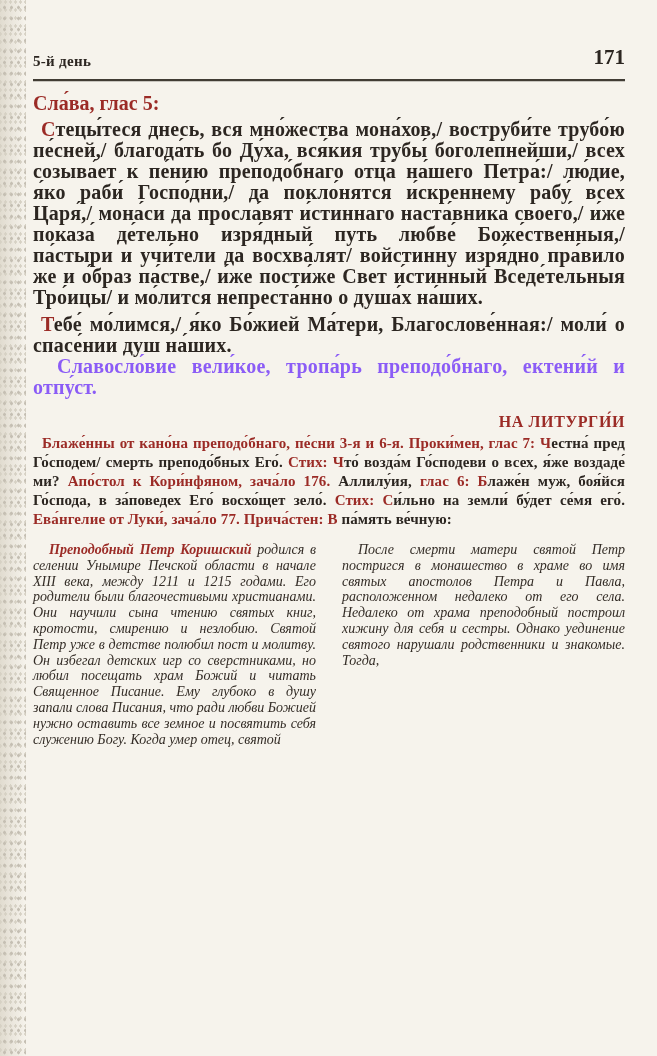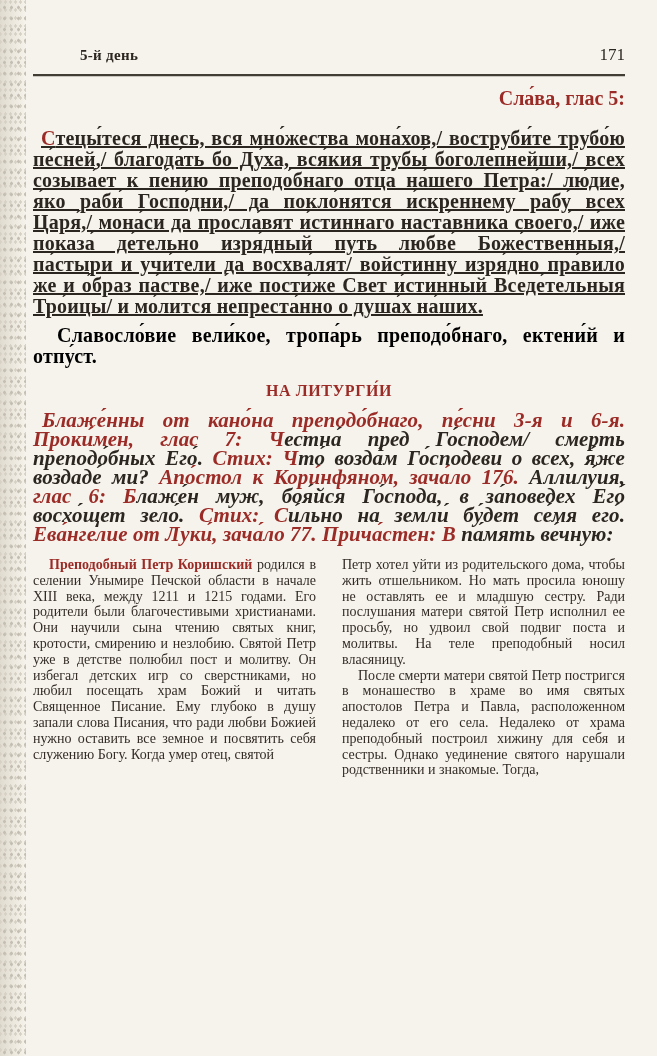--- a/index.html
+++ b/index.html
@@ -19,37 +19,37 @@
       radial-gradient(#cfc9bb 1px, transparent 1.3px),
       linear-gradient(to right,#dcd6c9 0%,#ebe7dd 55%,#f6f3ec 100%);
     background-size:7px 11px,5px 8px,100% 100%;
     background-position:1px 2px,3px 6px,0 0;
     opacity:.8;
   }
   .content{
     position:absolute;left:33px;right:32px;top:0;
   }
   
-  .hdr{display:flex;justify-content:space-between;align-items:center;padding-top:45px;margin-left:47px;}
+  .hdr{display:flex;justify-content:space-between;align-items:flex-end;padding-top:45px;}
   .hdr-day{font-weight:bold;font-size:15px;letter-spacing:.3px;}
-  .hdr-page{font-weight:normal;font-size:17px;}
+  .hdr-page{font-weight:bold;font-size:21px;}
   .hdr-rule{border-bottom:2px solid #413c34;margin-top:9px;box-shadow:0 1px 0 rgba(65,60,52,.25);}
   
   .blk{font-weight:bold;font-size:20px;line-height:21px;text-align:justify;letter-spacing:.2px;}
   .cont-para{margin-top:13px;}
   .red{color:#9b2b26;}
-  .h-red{margin-top:11px;text-align:right;font-weight:bold;font-size:20px;line-height:22px;color:#9b2b26;}
+  .h-red{margin-top:11px;text-align:left;font-weight:bold;font-size:20px;line-height:22px;color:#9b2b26;}
   .h-red2{margin-top:15px;}
-  .ind8{text-indent:8px;margin-top:19px;text-decoration:underline;}
+  .ind8{text-indent:8px;margin-top:5px;}
   .ind8b{text-indent:8px;margin-top:6px;}
-  .rubric{color:#000000;text-indent:24px;margin-top:8px;}
-  .h-lit{margin-top:15px;text-align:center;font-weight:bold;font-size:16px;letter-spacing:.6px;color:#9b2b26;line-height:18px;}
-  .lit-para{margin-top:11px;font-weight:bold;font-size:21px;line-height:19px;text-align:justify;text-indent:9px;letter-spacing:.1px;font-style:italic;}
+  .rubric{color:#8b5cf6;text-indent:24px;margin-top:0;}
+  .h-lit{margin-top:15px;text-align:right;font-weight:bold;font-size:16px;letter-spacing:.6px;color:#9b2b26;line-height:18px;}
+  .lit-para{margin-top:3px;font-weight:bold;font-size:15px;line-height:19px;text-align:justify;text-indent:9px;letter-spacing:.1px;}
   
-  .cols{display:flex;gap:26px;margin-top:13px;}
+  .cols{display:flex;gap:26px;margin-top:13px;font-style:italic;}
   .col{width:283px;font-size:14px;line-height:15.8px;text-align:justify;color:#332c26;}
   .col p{margin:0;}
   .col .indent{text-indent:16px;}
   .lead-red{color:#9b2b26;font-weight:bold;}
 </style>
 </head>
 <body>
 
 <div class="page">
   <div class="scan-strip"></div>
@@ -61,31 +61,31 @@
       <span class="hdr-page">171</span>
     </div>
     <div class="hdr-rule"></div>
 
 
     <div class="h-red">Сла́ва, глас 5:</div>
 
     <p class="blk ind8" style="margin-bottom:0;"><span class="red">С</span><span>тецы́теся днесь, вся мно́жества мона́хов,/ воструби́те трубо́ю пе́сней,/ благода́ть бо Ду́ха, вся́кия трубы́ боголе́пнейши,/ всех созыва́ет к пе́нию преподо́бнаго отца́ на́шего Петра́:/ лю́дие, я́ко раби́ Госпо́дни,/ да покло́нятся и́скреннему рабу́ всех Царя́,/ мона́си да просла́вят и́стиннаго наста́вника своего́,/ и́же показа́ де́тельно изря́дный путь любве́ Боже́ственныя,/ па́стыри и учи́тели да восхва́лят/ войстинну изря́дно пра́вило же и о́браз па́стве,/ и́же пости́же Свет и́стинный Вседе́тельныя Тро́ицы/ и мо́лится непреста́нно о душа́х на́ших.</span></p>
 
 
+    <p class="blk ind8b" style="margin-bottom:0;"><span class="red">Т</span><span>ебе́ мо́лимся,/ я́ко Бо́жией Ма́тери, Благослове́нная:/ моли́ о спасе́нии душ на́ших.</span></p>
 
     <p class="blk rubric" style="margin-bottom:0;">Славосло́вие вели́кое, тропа́рь преподо́бнаго, ектени́й и отпу́ст.</p>
 
     <div class="h-lit">НА ЛИТУРГИ́И</div>
 
     <p class="lit-para" style="margin-bottom:0;"><span class="red">Блаже́нны от кано́на преподо́бнаго, пе́сни 3-я и 6-я. Проки́мен, глас 7: </span><span class="red">Ч</span><span>естна́ пред Го́сподем/ смерть преподо́бных Его́. </span><span class="red">Стих: </span><span class="red">Ч</span><span>то́ возда́м Го́сподеви о всех, я́же воздаде́ ми? </span><span class="red">Апо́стол к Кори́нфяном, зача́ло 176. </span><span>Аллилу́ия, </span><span class="red">глас 6: </span><span class="red">Б</span><span>лаже́н муж, боя́йся Го́спода, в за́поведех Его́ восхо́щет зело́. </span><span class="red">Стих: </span><span class="red">С</span><span>и́льно на земли́ бу́дет се́мя его́. </span><span class="red">Ева́нгелие от Луки́, зача́ло 77. Прича́стен: </span><span class="red">В</span><span> па́мять ве́чную:</span></p>
 
     <div class="cols">
       <div class="col">
         <p class="indent"><span class="lead-red">Преподобный Петр Коришский</span><span> родился в селении Унымире Печской области в начале XIII века, между 1211 и 1215 годами. Его родители были благочестивыми христианами. Они научили сына чтению святых книг, кротости, смирению и незлобию. Святой Петр уже в детстве полюбил пост и молитву. Он избегал детских игр со сверстниками, но любил посещать храм Божий и читать Священное Писание. Ему глубоко в душу запали слова Писания, что ради любви Божией нужно оставить все земное и посвятить себя служению Богу. Когда умер отец, святой</span></p>
       </div>
       <div class="col">
-        <p>Петр хотел уйти из родительского дома, чтобы жить отшельником. Но мать просила юношу не оставлять ее и младшую сестру. Ради послушания матери святой Петр исполнил ее просьбу, но удвоил свой подвиг поста и молитвы. На теле преподобный носил власяницу.</p>
         <p class="indent">После смерти матери святой Петр постригся в монашество в храме во имя святых апостолов Петра и Павла, расположенном недалеко от его села. Недалеко от храма преподобный построил хижину для себя и сестры. Однако уединение святого нарушали родственники и знакомые. Тогда,</p>
       </div>
     </div>
 
   </div>
 </div>
 
 </body></html>

